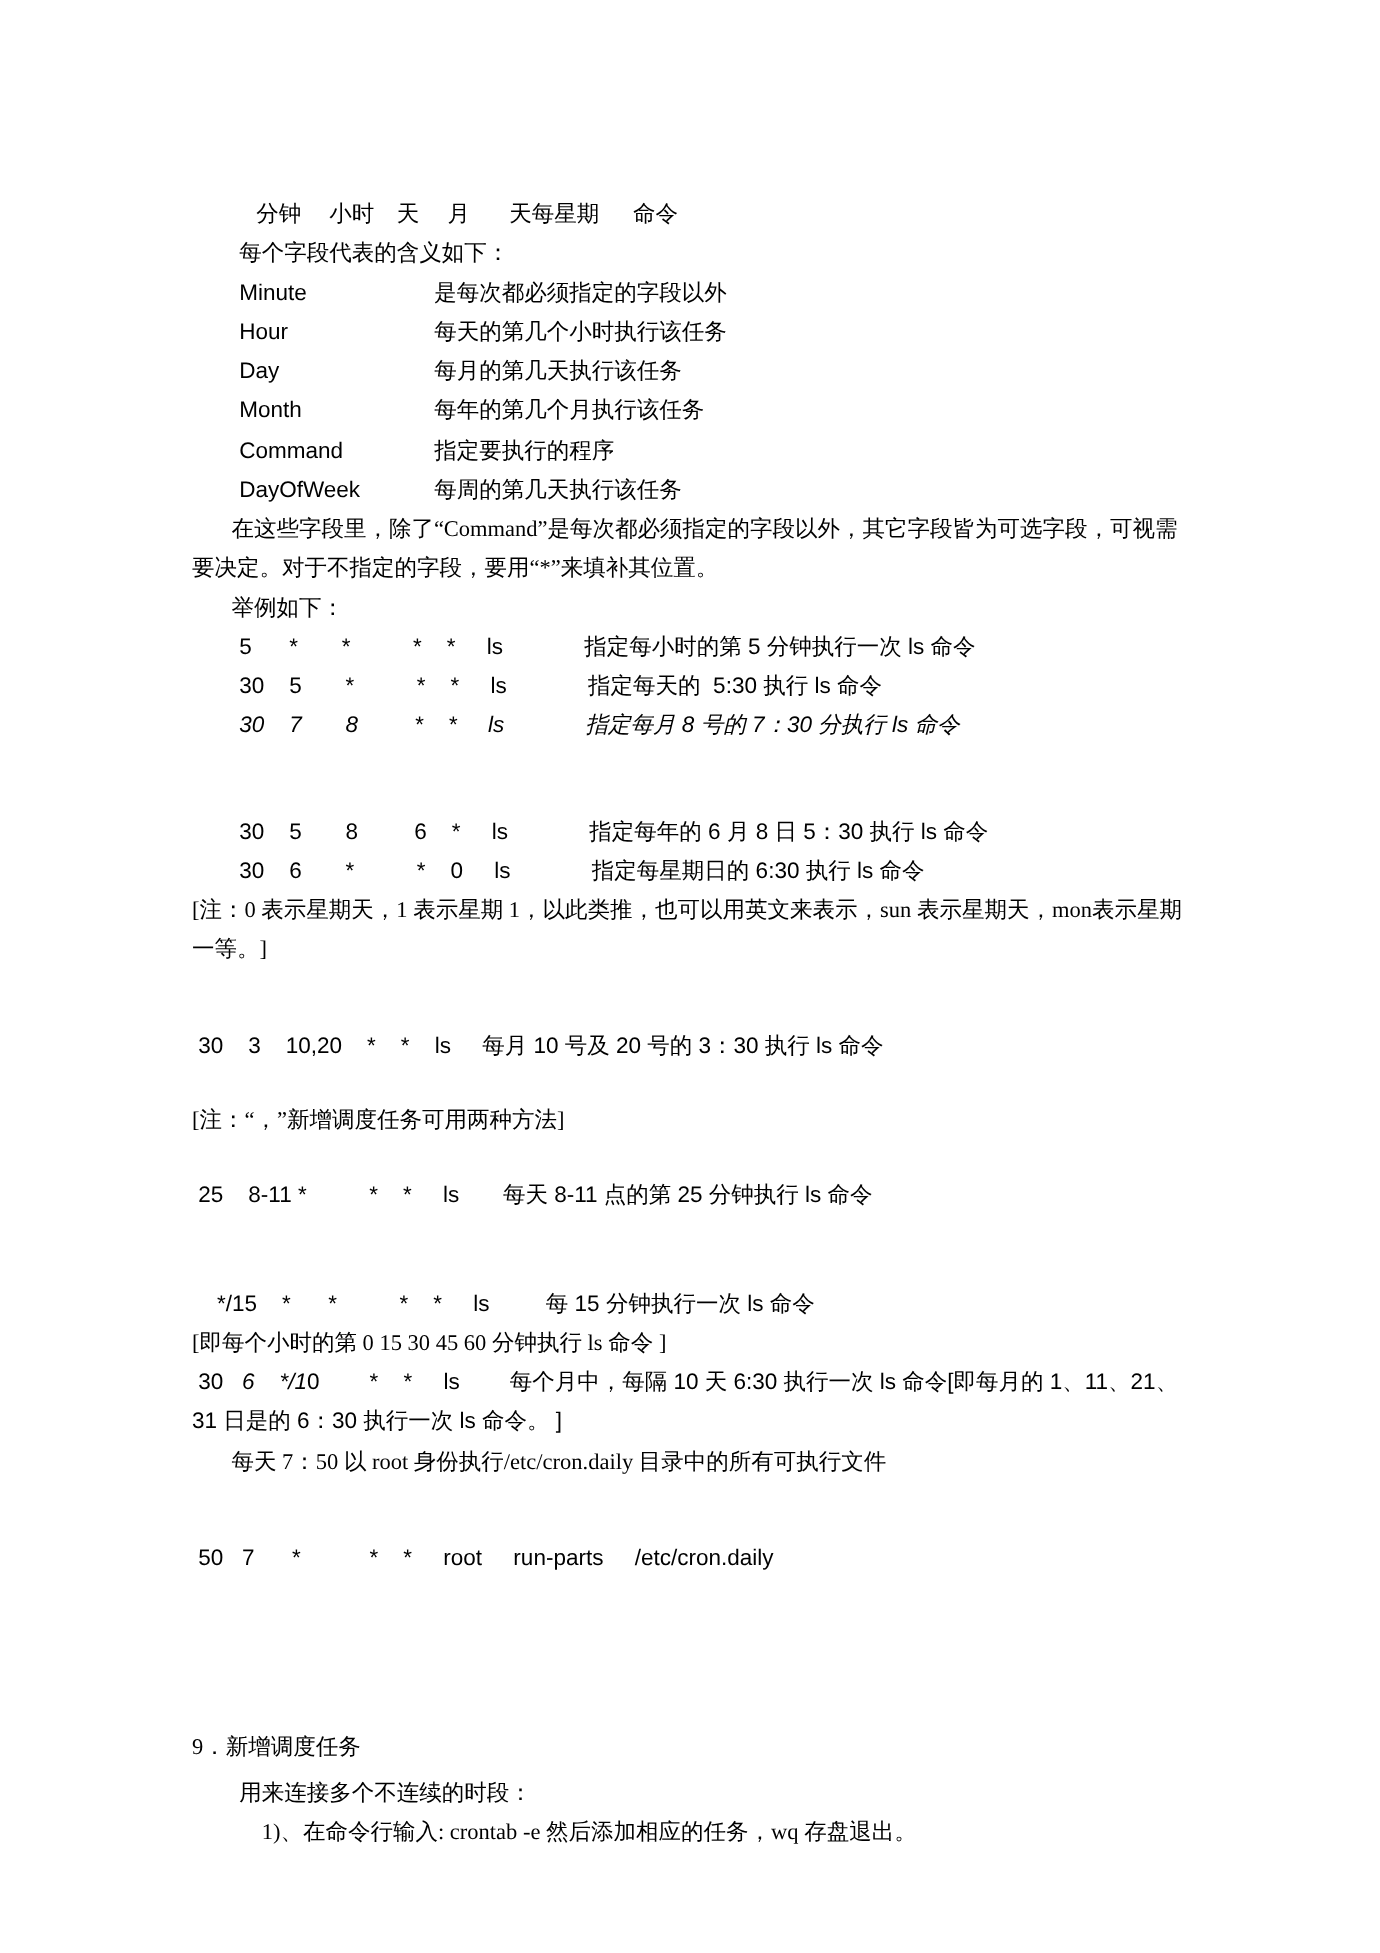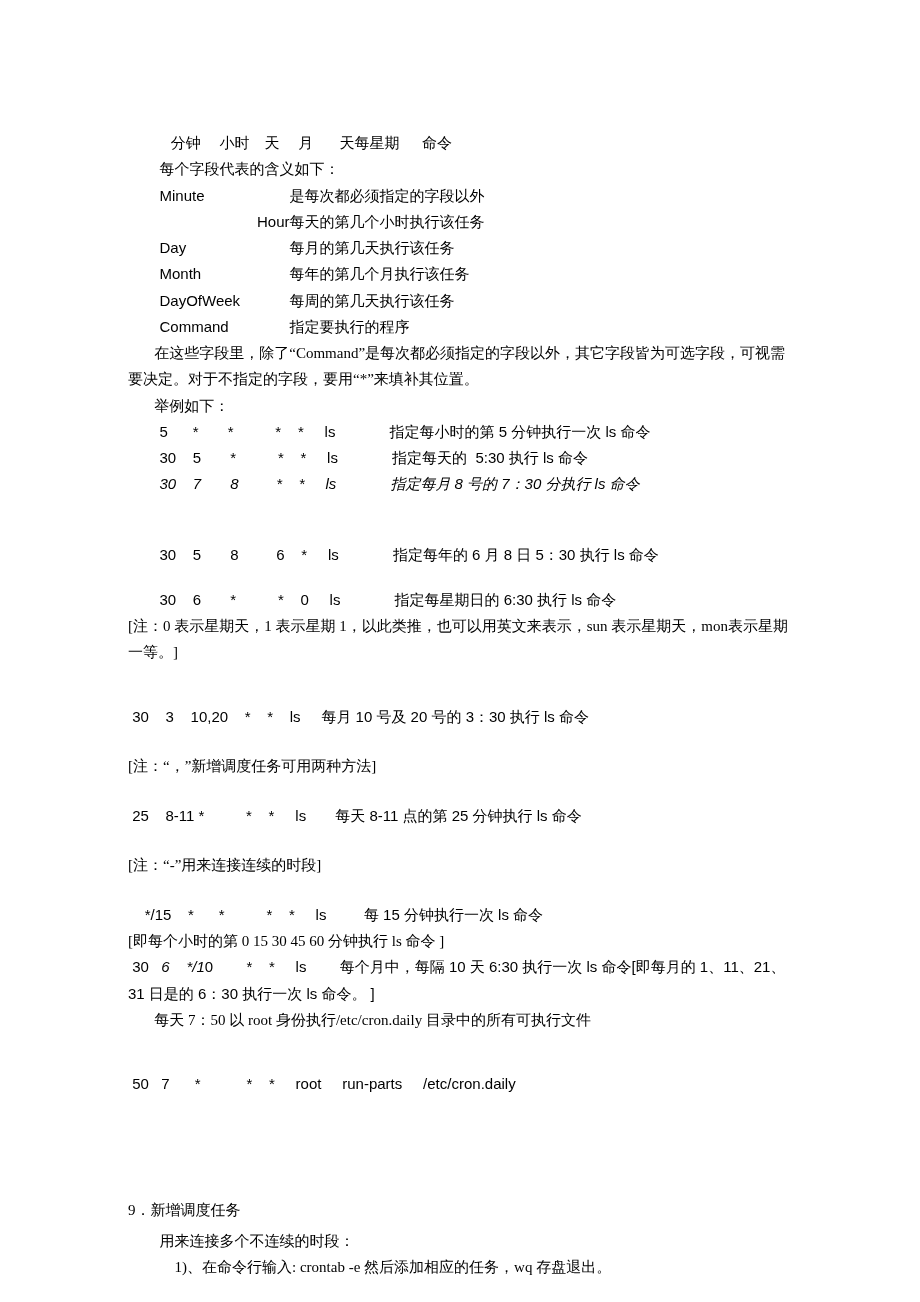--- a/index.html
+++ b/index.html
@@ -31,61 +31,60 @@
 
 <div class="page">
 
   <p class="indent1">&nbsp;&nbsp;&nbsp;分钟&nbsp;&nbsp;&nbsp;&nbsp;&nbsp;小时&nbsp;&nbsp;&nbsp;&nbsp;天&nbsp;&nbsp;&nbsp;&nbsp;&nbsp;月&nbsp;&nbsp;&nbsp;&nbsp;&nbsp;&nbsp;&nbsp;天每星期&nbsp;&nbsp;&nbsp;&nbsp;&nbsp;&nbsp;命令</p>
   <p class="indent1">每个字段代表的含义如下：</p>
 
   <p class="indent1">
     <span class="sans" style="display:inline-block;width:130px;">Minute</span><span>是每次都必须指定的字段以外</span>
   </p>
   <p class="indent1">
-    <span class="sans" style="display:inline-block;width:130px;text-align:right;">Hour</span><span>每天的第几个小时执行该任务</span>
+    <span class="sans" style="display:inline-block;width:130px;">Hour</span><span>每天的第几个小时执行该任务</span>
   </p>
   <p class="indent1">
     <span class="sans" style="display:inline-block;width:130px;">Day</span><span>每月的第几天执行该任务</span>
   </p>
   <p class="indent1">
     <span class="sans" style="display:inline-block;width:130px;">Month</span><span>每年的第几个月执行该任务</span>
   </p>
   <p class="indent1">
-    <span class="sans" style="display:inline-block;width:130px;">DayOfWeek</span><span>每周的第几天执行该任务</span>
+    <span class="sans" style="display:inline-block;width:130px;">Command</span><span>指定要执行的程序</span>
   </p>
   <p class="indent1">
-    <span class="sans" style="display:inline-block;width:130px;">Command</span><span>指定要执行的程序</span>
+    <span class="sans" style="display:inline-block;width:130px;">DayOfWeek</span><span>每周的第几天执行该任务</span>
   </p>
 
   <p>&nbsp;&nbsp;&nbsp;&nbsp;&nbsp;&nbsp;&nbsp;在这些字段里，除了“Command”是每次都必须指定的字段以外，其它字段皆为可选字段，可视需要决定。对于不指定的字段，要用“*”来填补其位置。</p>
   <p>&nbsp;&nbsp;&nbsp;&nbsp;&nbsp;&nbsp;&nbsp;举例如下：</p>
 
   <p class="indent1 sans" style="white-space:pre;">5&nbsp;&nbsp;&nbsp;&nbsp;&nbsp;&nbsp;*&nbsp;&nbsp;&nbsp;&nbsp;&nbsp;&nbsp;&nbsp;*&nbsp;&nbsp;&nbsp;&nbsp;&nbsp;&nbsp;&nbsp;&nbsp;&nbsp;&nbsp;*&nbsp;&nbsp;&nbsp;&nbsp;*&nbsp;&nbsp;&nbsp;&nbsp;&nbsp;ls&nbsp;&nbsp;&nbsp;&nbsp;&nbsp;&nbsp;&nbsp;&nbsp;&nbsp;&nbsp;&nbsp;&nbsp;&nbsp;指定每小时的第 5 分钟执行一次 ls 命令</p>
   <p class="indent1 sans" style="white-space:pre;">30&nbsp;&nbsp;&nbsp;&nbsp;5&nbsp;&nbsp;&nbsp;&nbsp;&nbsp;&nbsp;&nbsp;*&nbsp;&nbsp;&nbsp;&nbsp;&nbsp;&nbsp;&nbsp;&nbsp;&nbsp;&nbsp;*&nbsp;&nbsp;&nbsp;&nbsp;*&nbsp;&nbsp;&nbsp;&nbsp;&nbsp;ls&nbsp;&nbsp;&nbsp;&nbsp;&nbsp;&nbsp;&nbsp;&nbsp;&nbsp;&nbsp;&nbsp;&nbsp;&nbsp;指定每天的  5:30 执行 ls 命令</p>
   <p class="indent1 sans" style="white-space:pre;font-style:italic;">30&nbsp;&nbsp;&nbsp;&nbsp;7&nbsp;&nbsp;&nbsp;&nbsp;&nbsp;&nbsp;&nbsp;8&nbsp;&nbsp;&nbsp;&nbsp;&nbsp;&nbsp;&nbsp;&nbsp;&nbsp;*&nbsp;&nbsp;&nbsp;&nbsp;*&nbsp;&nbsp;&nbsp;&nbsp;&nbsp;ls&nbsp;&nbsp;&nbsp;&nbsp;&nbsp;&nbsp;&nbsp;&nbsp;&nbsp;&nbsp;&nbsp;&nbsp;&nbsp;指定每月 8 号的 7：30 分执行 ls 命令</p>
   <p class="indent1 sans" style="white-space:pre;margin-top:44px;">30&nbsp;&nbsp;&nbsp;&nbsp;5&nbsp;&nbsp;&nbsp;&nbsp;&nbsp;&nbsp;&nbsp;8&nbsp;&nbsp;&nbsp;&nbsp;&nbsp;&nbsp;&nbsp;&nbsp;&nbsp;6&nbsp;&nbsp;&nbsp;&nbsp;*&nbsp;&nbsp;&nbsp;&nbsp;&nbsp;ls&nbsp;&nbsp;&nbsp;&nbsp;&nbsp;&nbsp;&nbsp;&nbsp;&nbsp;&nbsp;&nbsp;&nbsp;&nbsp;指定每年的 6 月 8 日 5：30 执行 ls 命令</p>
-  <p class="indent1 sans" style="white-space:pre;margin-top:19px;">30&nbsp;&nbsp;&nbsp;&nbsp;6&nbsp;&nbsp;&nbsp;&nbsp;&nbsp;&nbsp;&nbsp;*&nbsp;&nbsp;&nbsp;&nbsp;&nbsp;&nbsp;&nbsp;&nbsp;&nbsp;&nbsp;*&nbsp;&nbsp;&nbsp;&nbsp;0&nbsp;&nbsp;&nbsp;&nbsp;&nbsp;ls&nbsp;&nbsp;&nbsp;&nbsp;&nbsp;&nbsp;&nbsp;&nbsp;&nbsp;&nbsp;&nbsp;&nbsp;&nbsp;指定每星期日的 6:30 执行 ls 命令</p>
+  <p class="indent1 sans" style="white-space:pre;">30&nbsp;&nbsp;&nbsp;&nbsp;6&nbsp;&nbsp;&nbsp;&nbsp;&nbsp;&nbsp;&nbsp;*&nbsp;&nbsp;&nbsp;&nbsp;&nbsp;&nbsp;&nbsp;&nbsp;&nbsp;&nbsp;*&nbsp;&nbsp;&nbsp;&nbsp;0&nbsp;&nbsp;&nbsp;&nbsp;&nbsp;ls&nbsp;&nbsp;&nbsp;&nbsp;&nbsp;&nbsp;&nbsp;&nbsp;&nbsp;&nbsp;&nbsp;&nbsp;&nbsp;指定每星期日的 6:30 执行 ls 命令</p>
 
   <p>[注：0 表示星期天，1 表示星期 1，以此类推，也可以用英文来表示，sun 表示星期天，mon表示星期一等。]</p>
 
   <div class="big-gap"></div>
 
   <p class="sans" style="white-space:pre;"> 30&nbsp;&nbsp;&nbsp;&nbsp;3&nbsp;&nbsp;&nbsp;&nbsp;10,20&nbsp;&nbsp;&nbsp;&nbsp;*&nbsp;&nbsp;&nbsp;&nbsp;*&nbsp;&nbsp;&nbsp;&nbsp;ls&nbsp;&nbsp;&nbsp;&nbsp;&nbsp;每月 10 号及 20 号的 3：30 执行 ls 命令</p>
 
   <div class="mid-gap"></div>
 
   <p>[注：“，”新增调度任务可用两种方法]</p>
 
   <div class="mid-gap"></div>
 
   <p class="sans" style="white-space:pre;"> 25&nbsp;&nbsp;&nbsp;&nbsp;8-11&nbsp;*&nbsp;&nbsp;&nbsp;&nbsp;&nbsp;&nbsp;&nbsp;&nbsp;&nbsp;&nbsp;*&nbsp;&nbsp;&nbsp;&nbsp;*&nbsp;&nbsp;&nbsp;&nbsp;&nbsp;ls&nbsp;&nbsp;&nbsp;&nbsp;&nbsp;&nbsp;&nbsp;每天 8-11 点的第 25 分钟执行 ls 命令</p>
 
   <div class="mid-gap"></div>
 
-  <p>[注：“-”用来连接连续的时段]</p>
 
   <div class="mid-gap"></div>
 
   <p class="sans" style="white-space:pre;">&nbsp;&nbsp;&nbsp;&nbsp;*/15&nbsp;&nbsp;&nbsp;&nbsp;*&nbsp;&nbsp;&nbsp;&nbsp;&nbsp;&nbsp;*&nbsp;&nbsp;&nbsp;&nbsp;&nbsp;&nbsp;&nbsp;&nbsp;&nbsp;&nbsp;*&nbsp;&nbsp;&nbsp;&nbsp;*&nbsp;&nbsp;&nbsp;&nbsp;&nbsp;ls&nbsp;&nbsp;&nbsp;&nbsp;&nbsp;&nbsp;&nbsp;&nbsp;&nbsp;每 15 分钟执行一次 ls 命令</p>
 
   <p>[即每个小时的第 0 15 30 45 60 分钟执行 ls 命令 ]</p>
 
   <p class="sans"><span style="white-space:pre;"> 30&nbsp;&nbsp;&nbsp;</span><span class="italic">6</span><span style="white-space:pre;">&nbsp;&nbsp;&nbsp;&nbsp;</span><span class="italic">*/1</span><span>0&nbsp;&nbsp;&nbsp;&nbsp;&nbsp;&nbsp;&nbsp;&nbsp;*&nbsp;&nbsp;&nbsp;&nbsp;*&nbsp;&nbsp;&nbsp;&nbsp;&nbsp;ls&nbsp;&nbsp;&nbsp;&nbsp;&nbsp;&nbsp;&nbsp;&nbsp;每个月中，每隔 10 天 6:30 执行一次 ls 命令[即每月的 1、11、21、31 日是的 6：30 执行一次 ls  命令。 ]</span></p>
 
   <p>&nbsp;&nbsp;&nbsp;&nbsp;&nbsp;&nbsp;&nbsp;每天 7：50 以 root  身份执行/etc/cron.daily 目录中的所有可执行文件</p>

